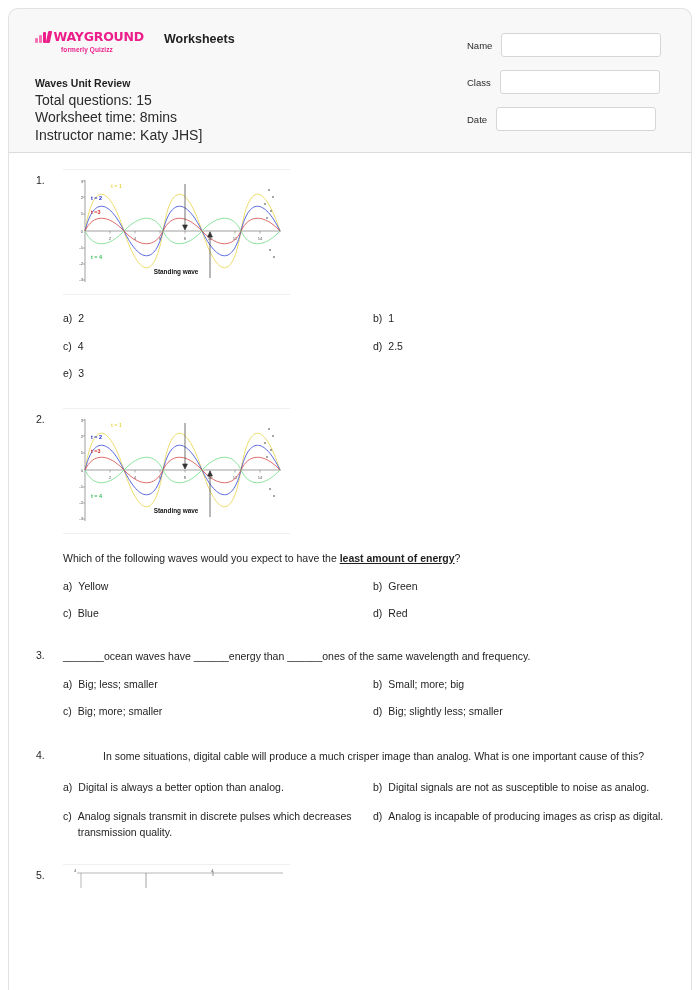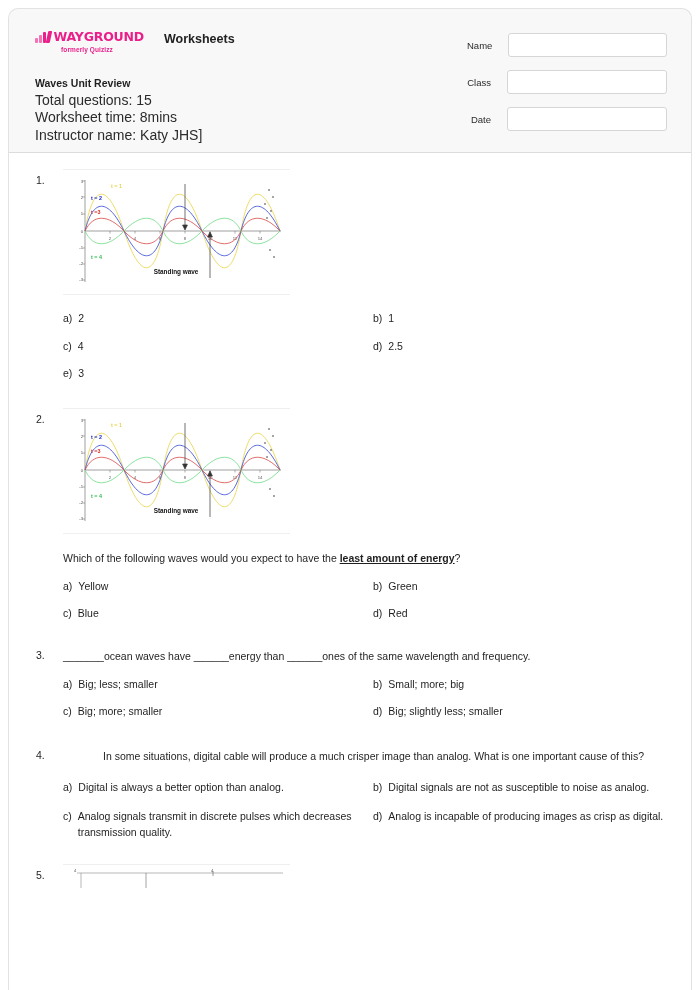--- a/index.html
+++ b/index.html
@@ -93,22 +93,21 @@
   
   .fields {
     position: absolute;
     right: 24px;
     top: 24px;
     width: 200px;
   }
   .field-row {
     display: flex;
     align-items: center;
-    justify-content: flex-end;
-    gap: 16px;
+    gap: 9px;
     margin-bottom: 13px;
   }
   .field-label {
     font-size: 9.5px;
     color: #2b2b2b;
     text-align: right;
     white-space: nowrap;
   }
   .field-input {
     width: 160px;

